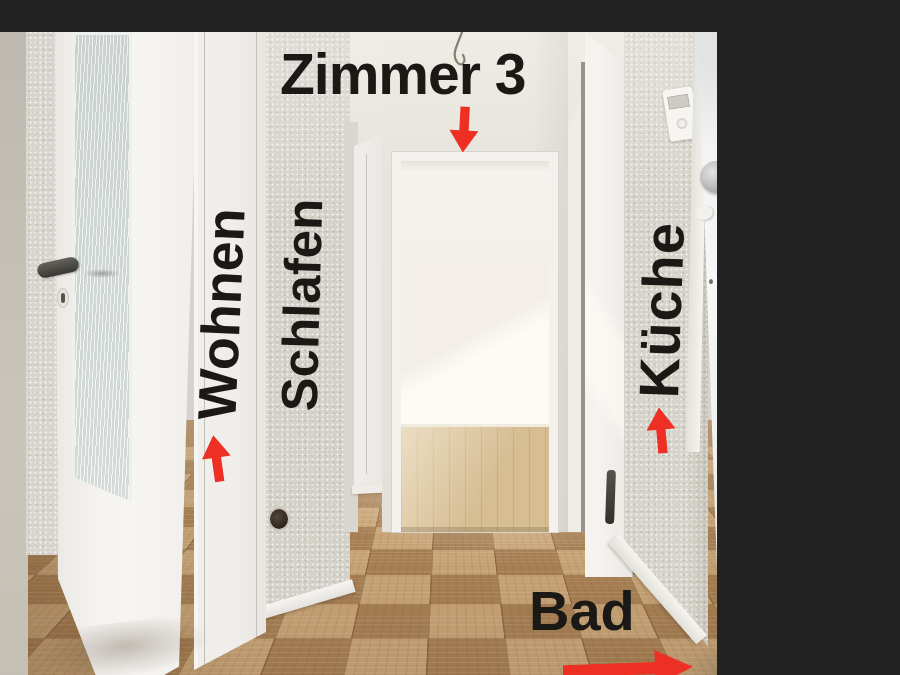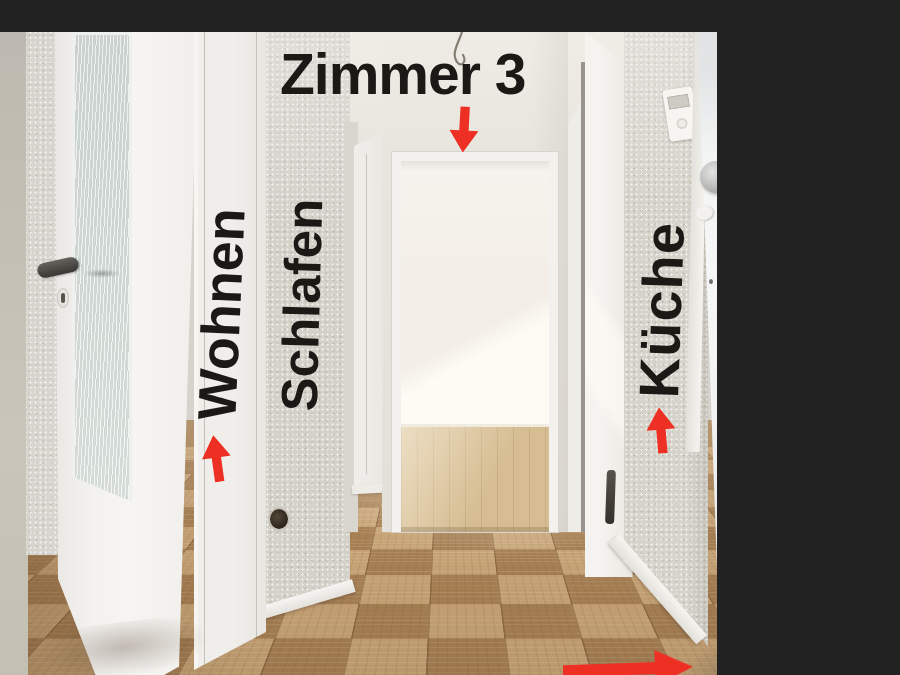--- a/index.html
+++ b/index.html
@@ -317,20 +317,21 @@
 
   <div class="ann ann-schlafen">Schlafen</div>
 
   <div class="ann ann-kueche">Küche</div>
   <div class="arrow arrow-kueche">
     <svg viewBox="0 0 100 62" preserveAspectRatio="none">
       <polygon points="0,21 52,21 52,0 100,31 52,62 52,41 0,41" fill="#ee2f24"></polygon>
     </svg>
   </div>
 
+  <div class="ann ann-bad">Bad</div>
   <div class="arrow arrow-bad">
     <svg viewBox="0 0 130 36" preserveAspectRatio="none">
       <polygon points="0,12 92,12 92,0 130,18 92,36 92,24 0,24" fill="#ee2f24"></polygon>
     </svg>
   </div>
 
 
 </div>
 
 </body></html>

